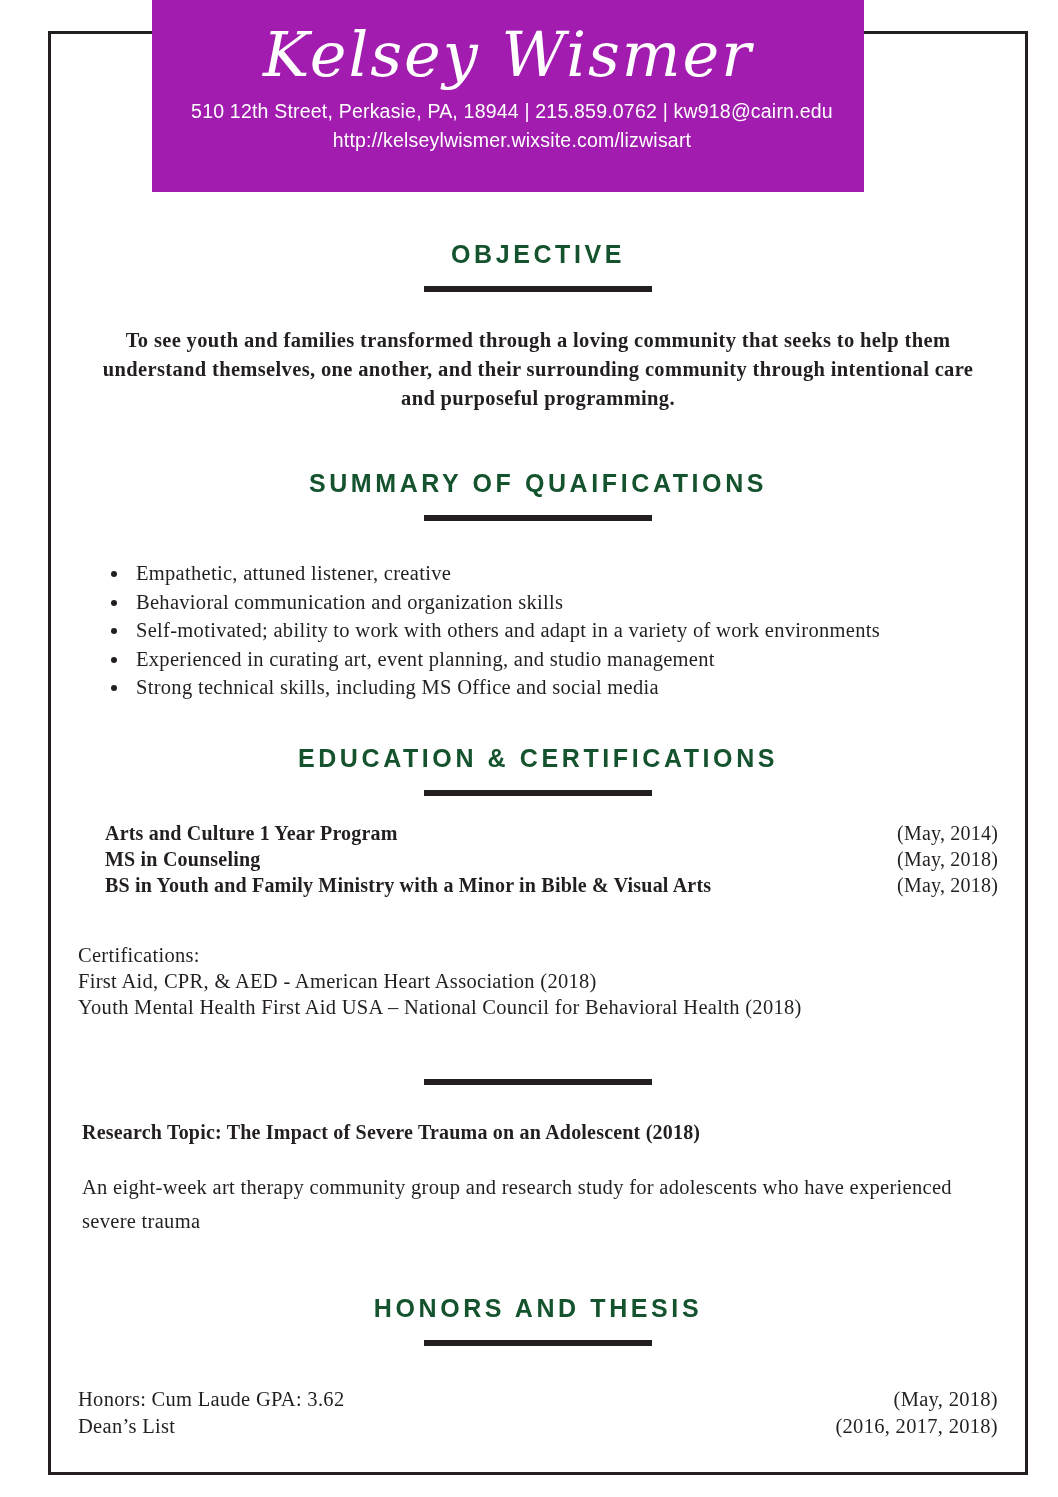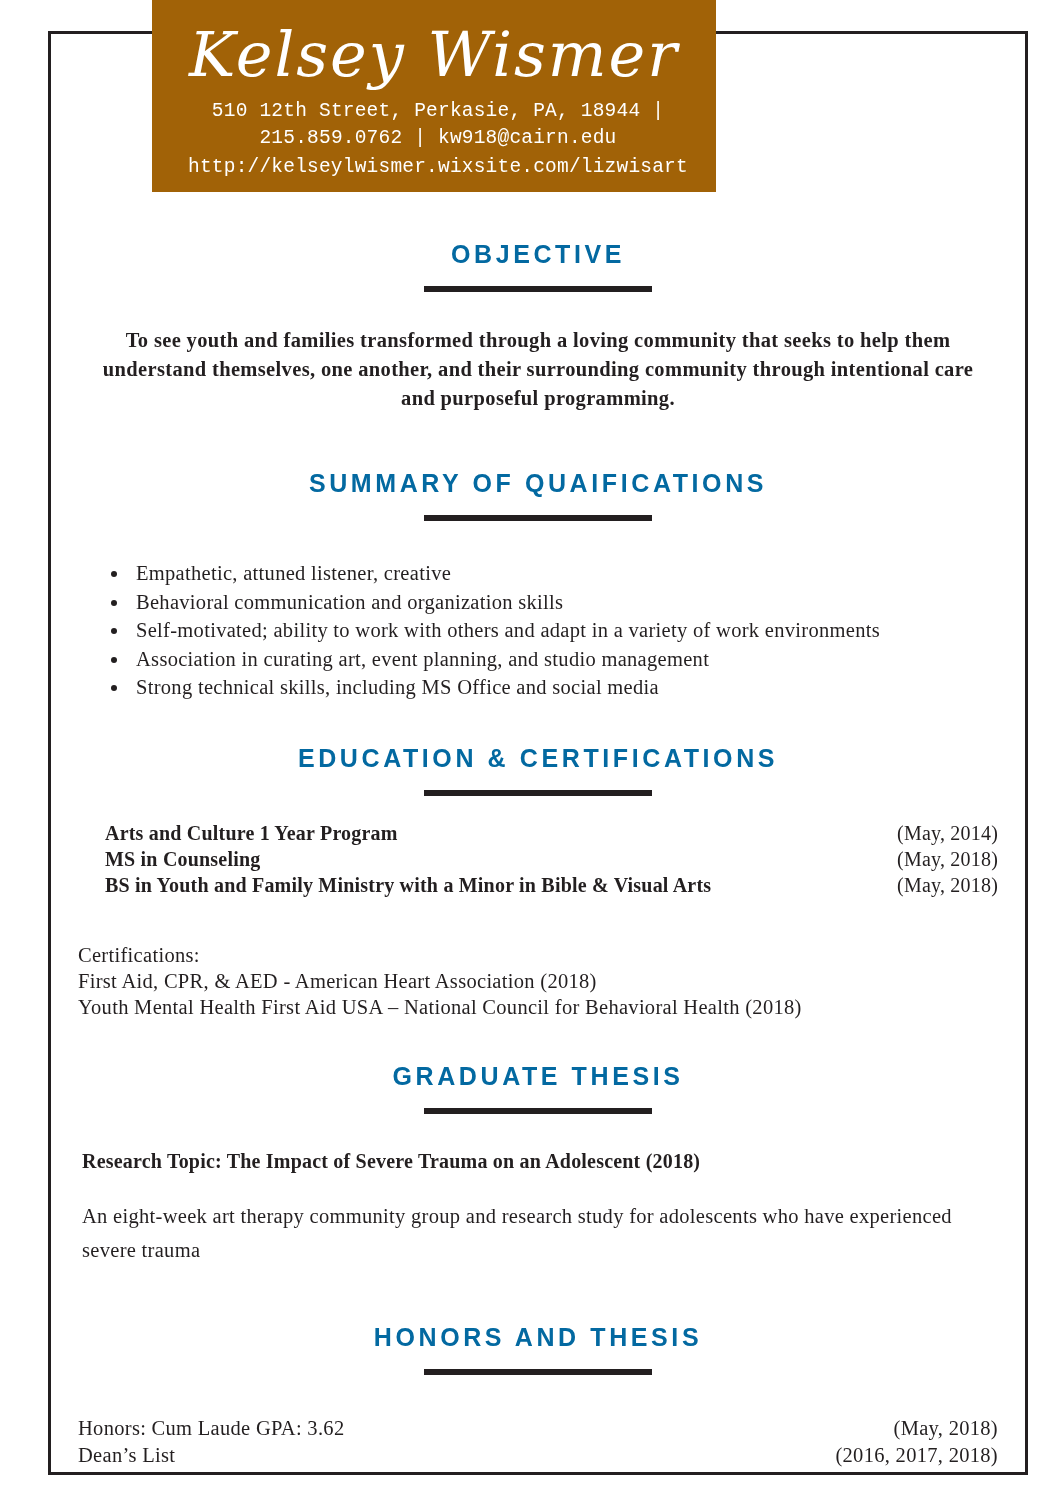--- a/index.html
+++ b/index.html
@@ -25,40 +25,40 @@
     bottom: 22px;
     border: 3px solid #231f20;
     box-sizing: border-box;
   }
 
   
   .header-band {
     position: absolute;
     left: 152px;
     top: 0;
-    width: 564px;
+    width: 712px;
     height: 192px;
-    background: #a16207;
+    background: #a21caf;
     color: #ffffff;
     text-align: center;
     box-sizing: border-box;
     padding-top: 14px;
   }
   .header-name {
     font-family: "DejaVu Serif", serif;
     font-style: italic;
     font-weight: 400;
     font-size: 62px;
     line-height: 82px;
     letter-spacing: 2px;
     color: #ffffff;
     white-space: nowrap;
   }
   .header-contact {
-    font-family: Liberation Mono, monospace;
+    font-family: Liberation Sans, sans-serif;
     font-size: 19.5px;
     line-height: 27px;
     letter-spacing: 0.2px;
     color: #ffffff;
     margin-top: 2px;
     padding-left: 8px;
   }
 
   
   .content {
@@ -69,21 +69,21 @@
     padding: 0 24px;
     box-sizing: border-box;
   }
 
   .section-title {
     text-align: center;
     font-family: "Liberation Sans", sans-serif;
     font-weight: bold;
     font-size: 25px;
     letter-spacing: 3.6px;
-    color: #0369a1;
+    color: #14532d;
     margin: 0;
   }
   .rule {
     width: 228px;
     height: 6px;
     background: #231f20;
     margin: 17px auto 0 auto;
   }
 
   .objective-block { margin-top: 40px; }
@@ -183,21 +183,21 @@
 
   <div class="sect-gap-1"></div>
 
   <div>
     <div class="section-title">SUMMARY OF QUAIFICATIONS</div>
     <div class="rule"></div>
     <ul class="quals">
       <li>Empathetic, attuned listener, creative</li>
       <li>Behavioral communication and organization skills</li>
       <li>Self-motivated; ability to work with others and adapt in a variety of work environments</li>
-      <li>Association in curating art, event planning, and studio management</li>
+      <li>Experienced in curating art, event planning, and studio management</li>
       <li>Strong technical skills, including MS Office and social media</li>
     </ul>
   </div>
 
   <div class="sect-gap-2"></div>
 
   <div>
     <div class="section-title">EDUCATION &amp; CERTIFICATIONS</div>
     <div class="rule"></div>
 
@@ -220,21 +220,20 @@
     <div class="certs">
       <div>Certifications:</div>
       <div>First Aid, CPR, &amp; AED - American Heart Association (2018)</div>
       <div>Youth Mental Health First Aid USA –  National Council for Behavioral Health (2018)</div>
     </div>
   </div>
 
   <div class="sect-gap-2"></div>
 
   <div>
-    <div class="section-title">GRADUATE THESIS</div>
     <div class="rule"></div>
     <div class="thesis-topic">Research Topic: The Impact of Severe Trauma on an Adolescent (2018)</div>
     <div class="thesis-desc">An eight-week art therapy community group and research study for adolescents who have experienced severe trauma</div>
   </div>
 
   <div class="sect-gap-1"></div>
 
   <div>
     <div class="section-title">HONORS AND THESIS</div>
     <div class="rule"></div>

